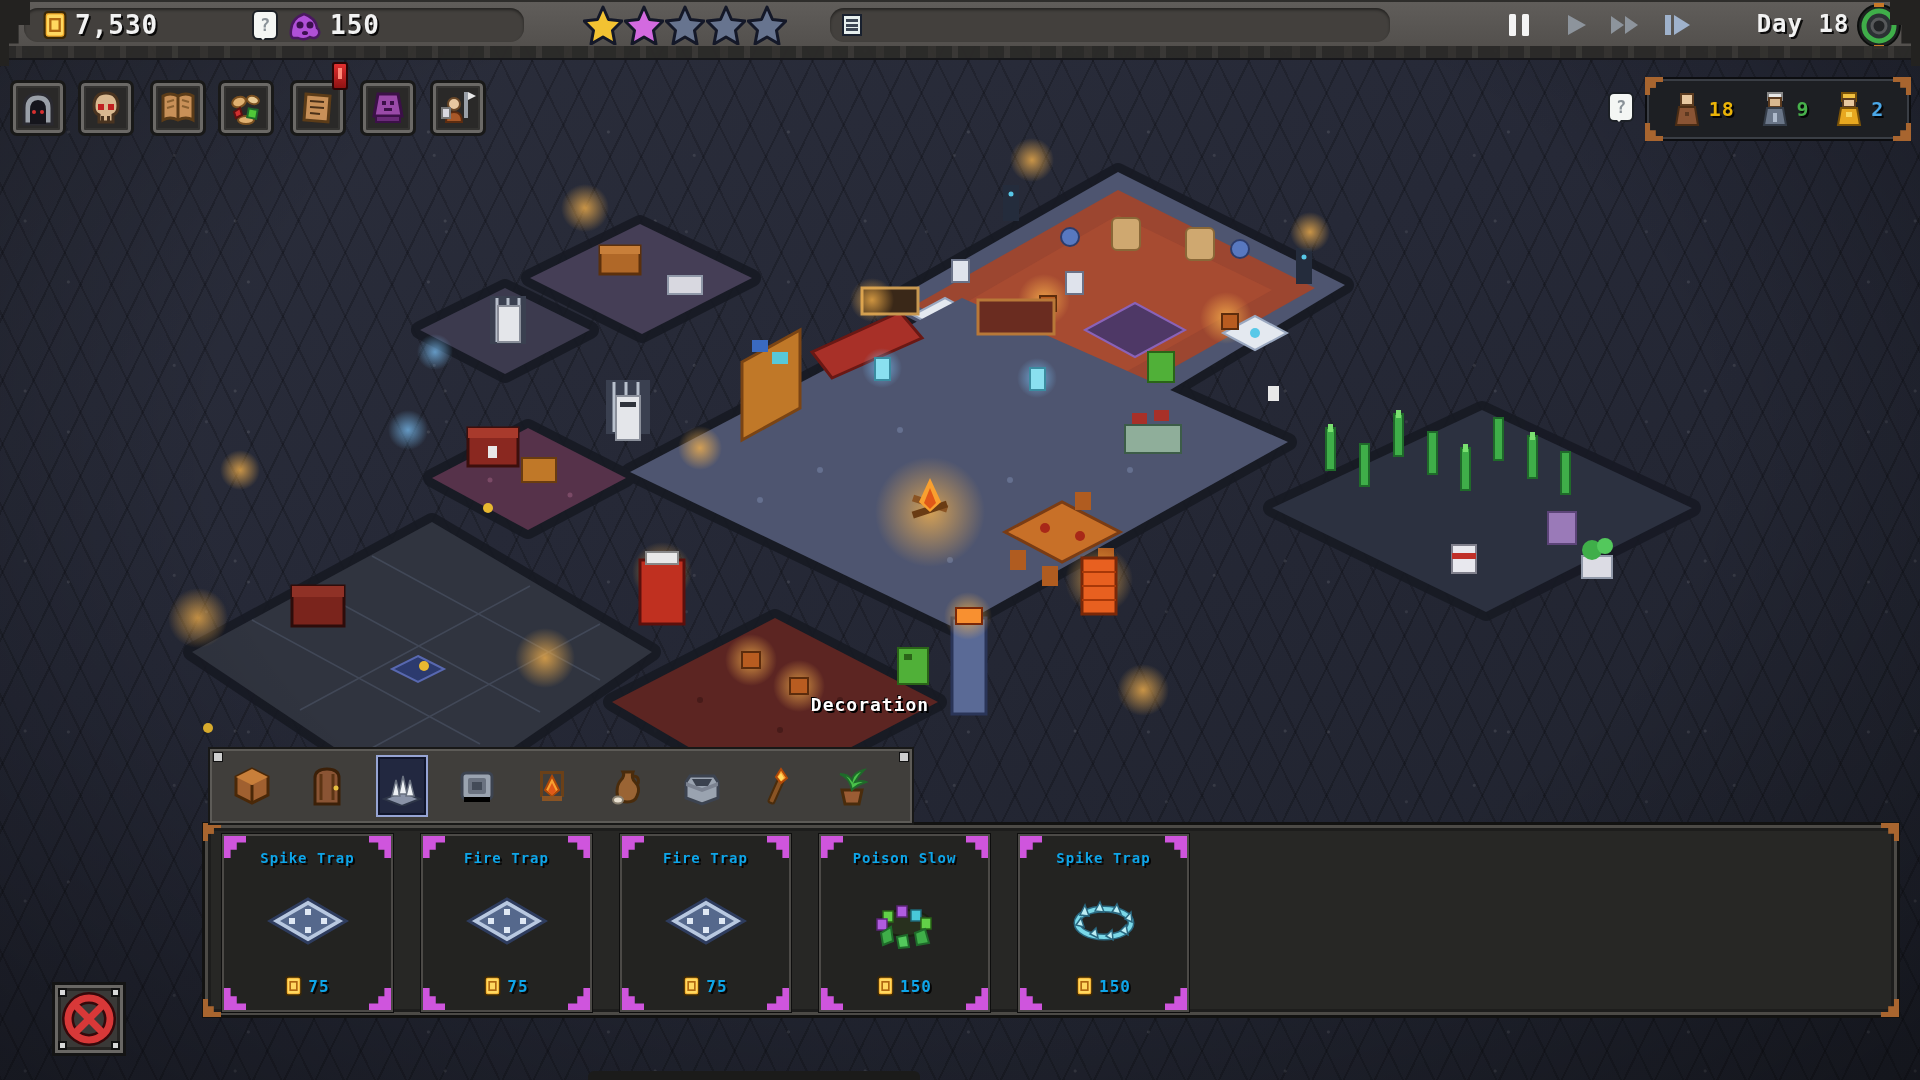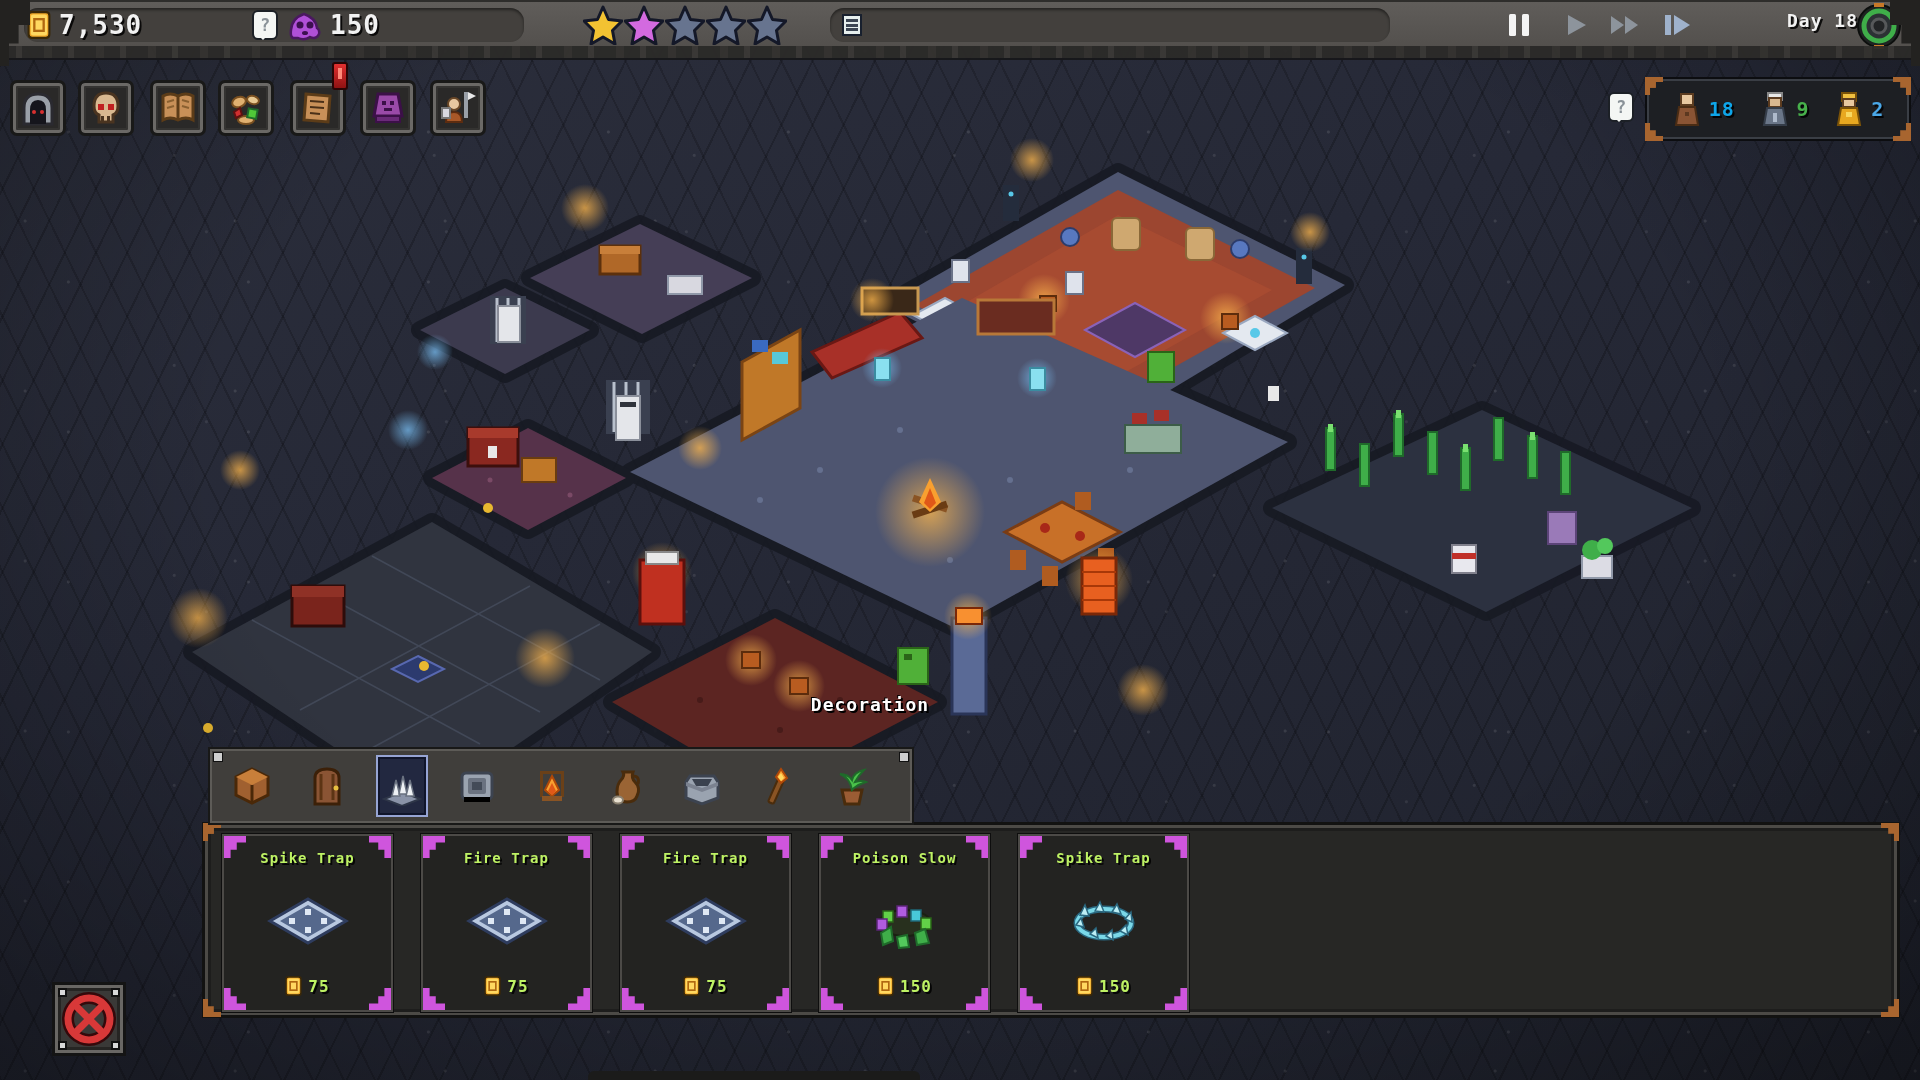--- a/index.html
+++ b/index.html
@@ -37,35 +37,35 @@
     border-bottom:2px solid #17171a;opacity:.95;}
   .bar-ornament{position:absolute;top:0;width:30px;height:66px;background:#232220;z-index:21;
     clip-path:polygon(0 0,100% 0,100% 38%,62% 38%,62% 66%,30% 66%,30% 100%,0 100%);}
   .bar-ornament.left{left:0;}
   .bar-ornament.right{right:0;transform:scaleX(-1);}
   .pill{position:absolute;top:6px;height:34px;background:#43403d;border-radius:14px;
     box-shadow:inset 0 2px 3px rgba(0,0,0,.45);}
   .pill.res{left:24px;width:500px;}
   .pill.msg{left:830px;width:560px;}
   .res-item{position:absolute;top:0;height:34px;display:flex;align-items:center;gap:8px;}
-  .res-gold{left:3px;}
+  .res-gold{left:19px;}
   .res-mana{left:228px;}
   .res-num{font-size:26px;line-height:34px;}
   .qbubble{width:26px;height:30px;position:relative;background:#f4f6f4;border:2px solid #1c2026;
     border-radius:6px;color:#8a9298;font-size:17px;text-align:center;line-height:26px;}
   .qbubble::after{content:"";position:absolute;left:4px;bottom:-7px;border:5px solid transparent;
     border-top-color:#f4f6f4;}
   .stars{position:absolute;left:583px;top:3px;display:flex;gap:1px;}
   .stars svg{display:block;}
   .msg-icon{position:absolute;left:12px;top:6px;width:20px;height:22px;background:#e6efee;
     border:2px solid #18202e;display:flex;flex-direction:column;justify-content:space-evenly;padding:1px 2px;}
   .msg-icon i{display:block;height:3px;background:#3c4654;}
   .playbtn{position:absolute;top:4px;width:46px;height:38px;display:flex;align-items:center;
     justify-content:center;background:transparent;border:0;cursor:pointer;padding:0;}
-  .day{position:absolute;left:1748px;top:8px;width:110px;font-size:18px;text-align:right;}
+  .day{position:absolute;left:1748px;top:8px;width:110px;font-size:24px;text-align:center;}
   .settings-circle{position:absolute;left:1856px;top:1px;width:46px;height:46px;background:transparent;border:0;padding:0;cursor:pointer;}
 
   
   .toolbtn{position:absolute;top:80px;width:56px;height:56px;background:#2a2928;
     border:3px solid #191918;border-radius:7px;box-shadow:inset 0 0 0 3px #6b6966, inset 0 0 0 5px #343331;
     display:flex;align-items:center;justify-content:center;cursor:pointer;padding:0;z-index:15;}
   .badge{position:absolute;right:-8px;top:-18px;width:16px;height:28px;
     background:linear-gradient(#e23030,#8f1212);border:2px solid #2a0505;border-radius:3px;z-index:16;}
   .badge::after{content:"";position:absolute;left:4px;top:4px;width:4px;height:11px;background:#ff8a7a;}
 
@@ -96,21 +96,21 @@
   .tabstrip::before{left:3px;} .tabstrip::after{right:3px;}
   .tab{width:52px;height:62px;display:flex;align-items:center;justify-content:center;
     background:transparent;border:2px solid transparent;cursor:pointer;padding:0;}
   .tab.selected{background:#222840;border:2px solid #96a4d4;box-shadow:inset 0 0 0 2px #10152b;}
 
   
   .shelf{position:absolute;left:202px;top:822px;width:1698px;height:196px;z-index:11;
     background:#272725;border:3px solid #121211;box-shadow:inset 0 0 0 3px #4c4a46, inset 0 0 0 6px #1d1d1c;}
   .card{position:absolute;top:8px;width:173px;height:180px;background:#232321;
     border:1px solid #0e0e0e;box-shadow:inset 0 0 0 2px #4c4a47;cursor:pointer;padding:0;
-    display:flex;flex-direction:column;align-items:center;font-family:inherit;font-weight:bold;color:#bef264;}
+    display:flex;flex-direction:column;align-items:center;font-family:inherit;font-weight:bold;color:#0ea5e9;}
   .card .ccorn{position:absolute;width:22px;height:22px;background:#cf55dd;
     clip-path:polygon(0 0,100% 0,100% 30%,58% 30%,58% 62%,30% 62%,30% 100%,0 100%);}
   .card .k-tl{left:2px;top:2px;} .card .k-tr{right:2px;top:2px;transform:scaleX(-1);}
   .card .k-bl{left:2px;bottom:2px;transform:scaleY(-1);} .card .k-br{right:2px;bottom:2px;transform:scale(-1,-1);}
   .card-title{margin-top:16px;font-size:14px;}
   .card-art{flex:1;display:flex;align-items:center;justify-content:center;}
   .card-price{display:flex;align-items:center;gap:6px;margin-bottom:16px;font-size:16px;}
 
   
   .close-btn{position:absolute;left:52px;top:982px;width:74px;height:74px;z-index:12;
@@ -511,21 +511,21 @@
     <span class="corner c-tl"></span>
     <span class="corner c-tr"></span>
     <span class="corner c-bl"></span>
     <span class="corner c-br"></span>
     <div class="pop-entry">
       <svg width="30" height="34">
         <rect x="9" y="2" width="12" height="11" fill="#e8c8a0" stroke="#5c3c20" stroke-width="2"></rect>
         <path d="M4 33 L7 15 H23 L26 33 Z" fill="#8a5434" stroke="#4a2c14" stroke-width="2"></path>
         <rect x="13" y="20" width="4" height="4" fill="#5c3820"></rect>
       </svg>
-      <span class="pop-count px" style="color: #0ea5e9;">18</span>
+      <span class="pop-count px" style="color: #eab308;">18</span>
     </div>
     <div class="pop-entry">
       <svg width="30" height="34">
         <rect x="8" y="1" width="14" height="7" fill="#e8e8e8" stroke="#888" stroke-width="2"></rect>
         <rect x="9" y="6" width="12" height="9" fill="#d8b890" stroke="#5c3c20" stroke-width="2"></rect>
         <path d="M4 33 L7 16 H23 L26 33 Z" fill="#6a7688" stroke="#343c48" stroke-width="2"></path>
         <rect x="13" y="21" width="4" height="9" fill="#aebacb"></rect>
       </svg>
       <span class="pop-count px" style="color: rgb(71, 176, 75);">9</span>
     </div>

